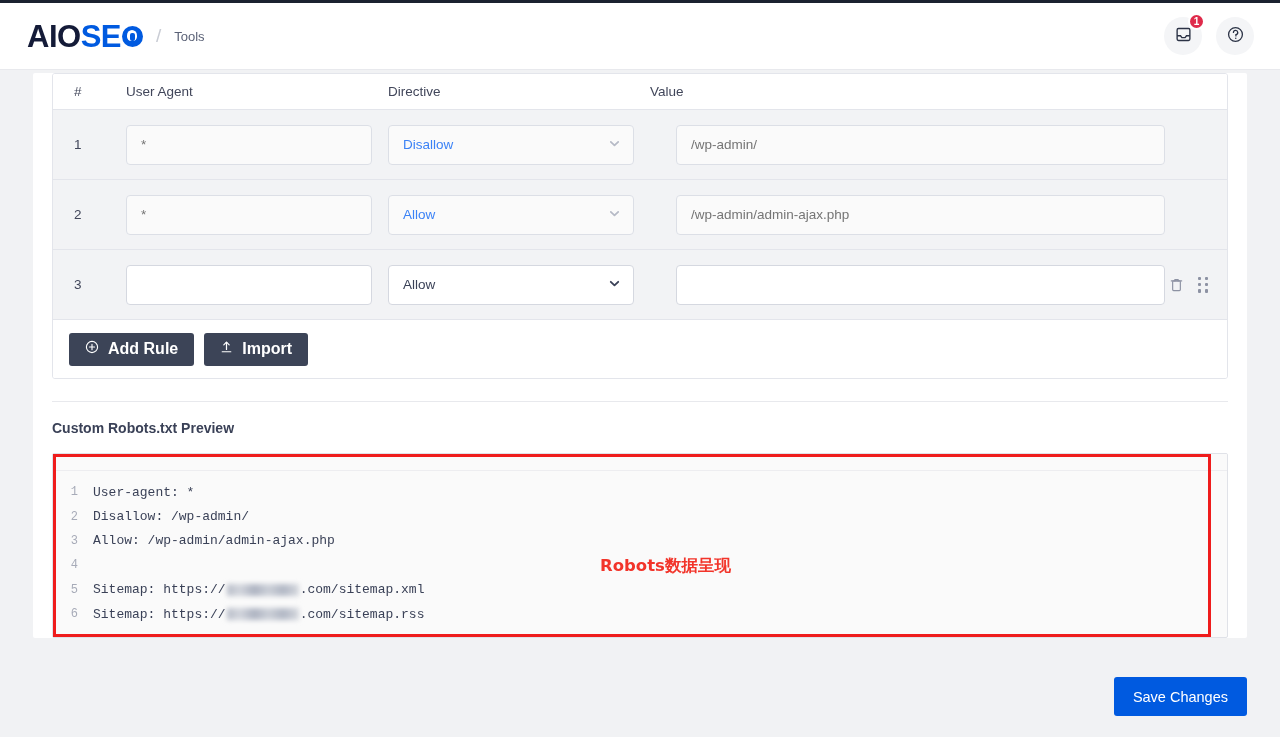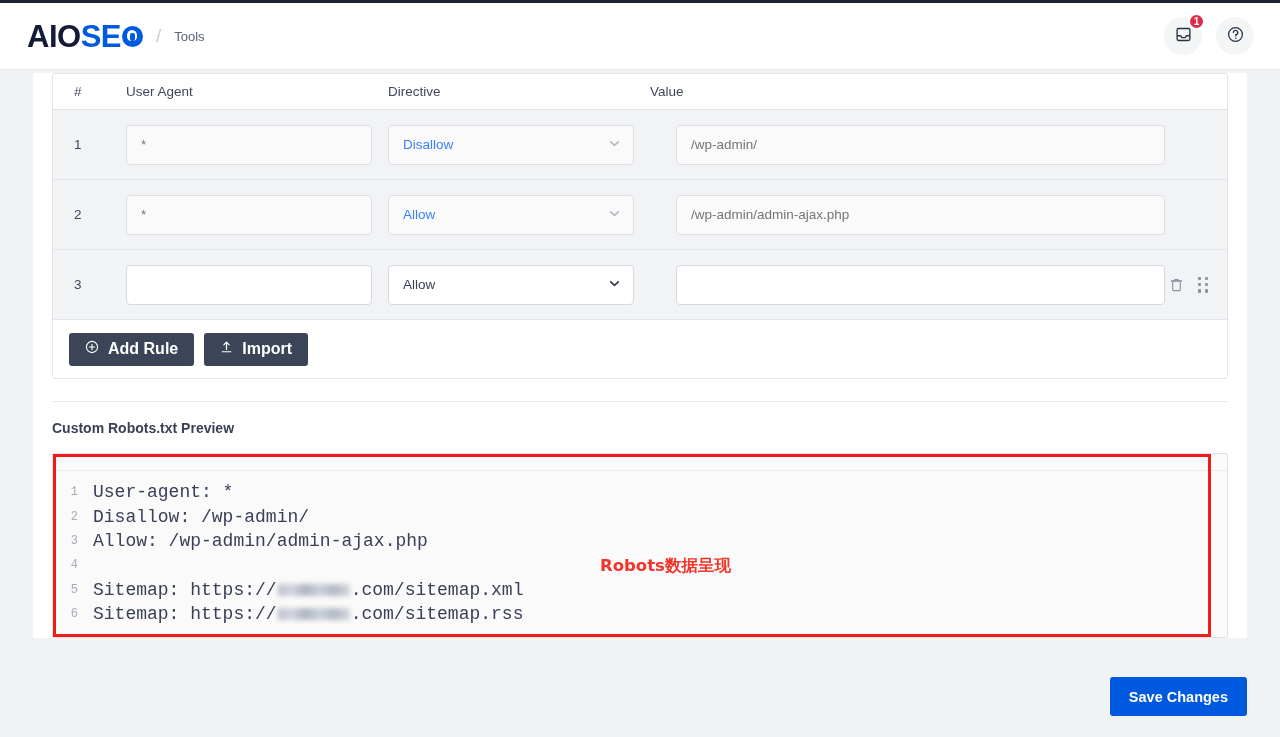--- a/index.html
+++ b/index.html
@@ -157,21 +157,21 @@
   }
   .editor-topline { height: 17px; background: #fafafa; border-bottom: 1px solid #ededf0; }
   .code-area { padding-top: 9px; }
   .code-line { display: flex; align-items: center; height: 24.4px; }
   .ln {
     width: 40px; flex: none; text-align: right; padding-right: 15px;
     font-family: "Liberation Mono", monospace; font-size: 12px; color: #a7abb8;
   }
   .lc {
     font-family: "Liberation Mono", monospace;
-    font-size: 18px; color: #3a4157; white-space: pre;
+    font-size: 13px; color: #3a4157; white-space: pre;
     display: flex; align-items: center;
   }
   .blur-domain {
     display: inline-block; width: 72px; height: 12px;
     background: linear-gradient(90deg,#b9bec9 0%,#d3d6dd 18%,#aeb4c2 38%,#ccd0d8 58%,#b2b8c5 78%,#d6d9df 100%);
     filter: blur(2.4px); border-radius: 1px; vertical-align: middle;
     margin: 0 1px;
   }
   .editor-scroll {
     position: absolute; right: 2px; top: 20px; width: 6px; bottom: 6px;
@@ -189,21 +189,21 @@
   }
 
   
   .save-row {
     position: absolute; left: 33px; right: 33px; top: 604px;
     display: flex; justify-content: flex-end;
   }
   .btn-primary {
     height: 39px; padding: 0 19px; border-radius: 3px;
     background: #005ae0; color: #fff; border: none;
-    font-size: 14.5px; font-weight: bold; cursor: pointer;
+    font-size: 14.5px; font-weight: normal; cursor: pointer;
     font-family: "Liberation Sans", sans-serif;
   }
 </style>
 </head>
 <body>
 
 <div class="topbar">
   <div class="brand">
     <span class="logo-text">
       <span class="logo-aio">AIO</span>

